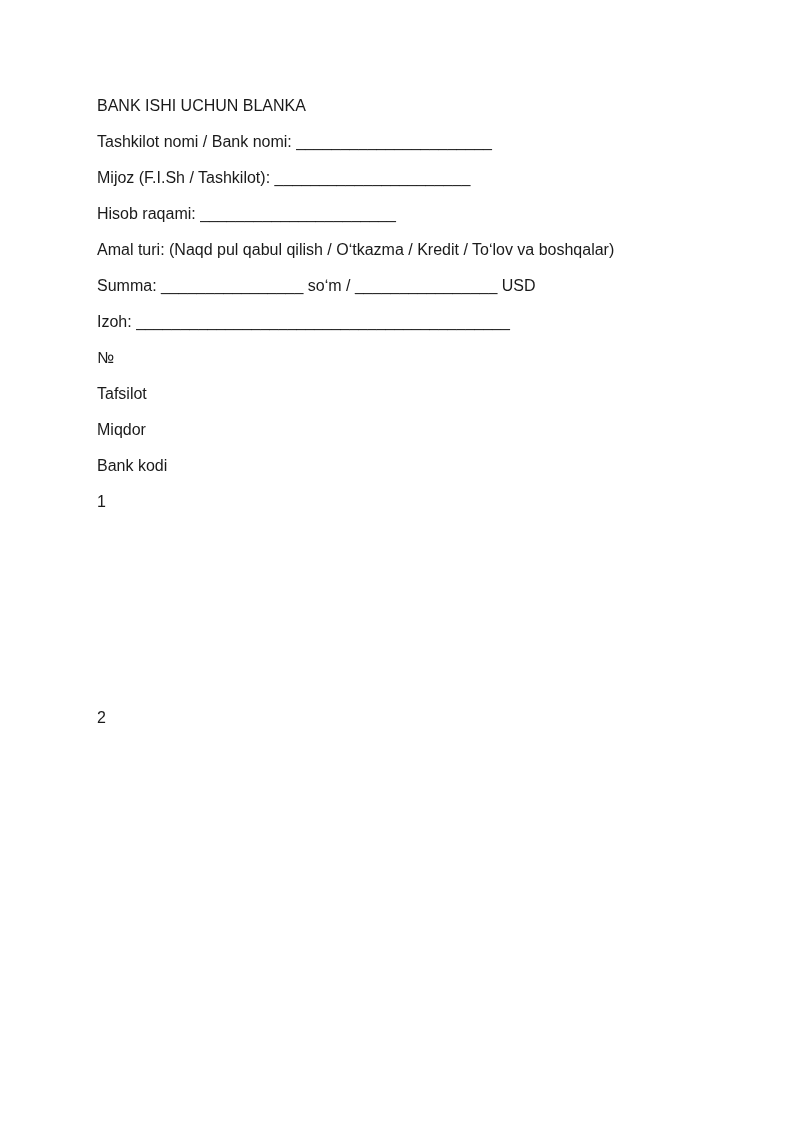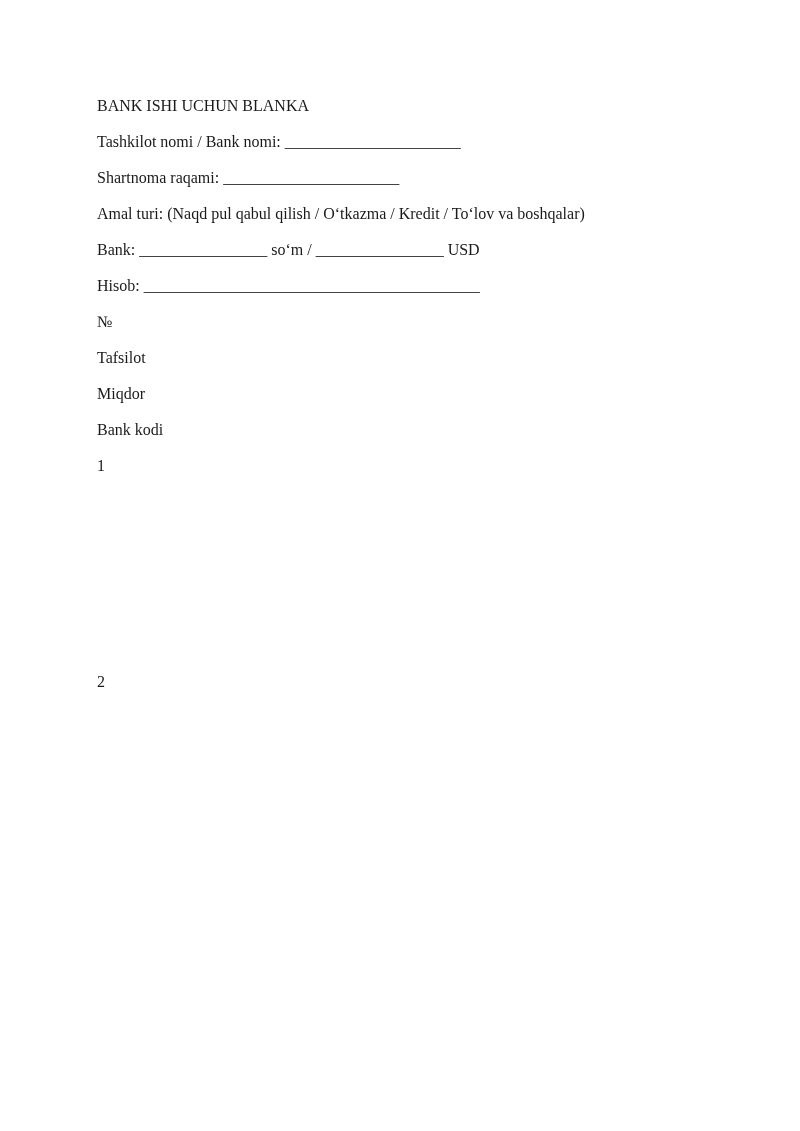--- a/index.html
+++ b/index.html
@@ -7,21 +7,21 @@
     padding: 0;
     background: #ffffff;
   }
   .page {
     position: relative;
     width: 800px;
     height: 1131px;
     box-sizing: border-box;
     background: #ffffff;
     padding: 88px 60px 0 97px;
-    font-family: Liberation Serif, serif;
+    font-family: Liberation Sans, sans-serif;
     font-size: 16px;
     color: #1a1a1a;
     overflow: hidden;
   }
   .line {
     margin: 0;
     height: 36px;
     line-height: 36px;
     white-space: pre;
     font-weight: 400;
@@ -32,30 +32,31 @@
 </style>
 </head>
 <body>
 
 <div class="page">
 
   <p class="line">BANK ISHI UCHUN BLANKA</p>
 
   <p class="line">Tashkilot nomi / Bank nomi: ______________________</p>
 
+  <p class="line">Mijoz (F.I.Sh / Tashkilot): ______________________</p>
 
+  <p class="line">Hisob raqami: ______________________</p>
 
-  <p class="line">Shartnoma raqami: ______________________</p>
 
 
   <p class="line">Amal turi: (Naqd pul qabul qilish / Oʻtkazma / Kredit / Toʻlov va boshqalar)</p>
 
-  <p class="line">Bank: ________________ soʻm / ________________ USD</p>
+  <p class="line">Summa: ________________ soʻm / ________________ USD</p>
 
-  <p class="line">Hisob: __________________________________________</p>
+  <p class="line">Izoh: __________________________________________</p>
 
 
   <p class="line">№</p>
 
   <p class="line">Tafsilot</p>
 
   <p class="line">Miqdor</p>
 
 
   <p class="line">Bank kodi</p>

